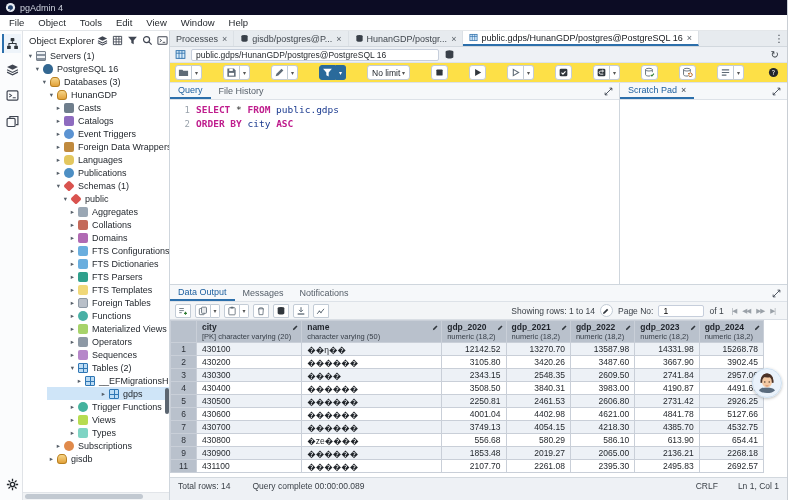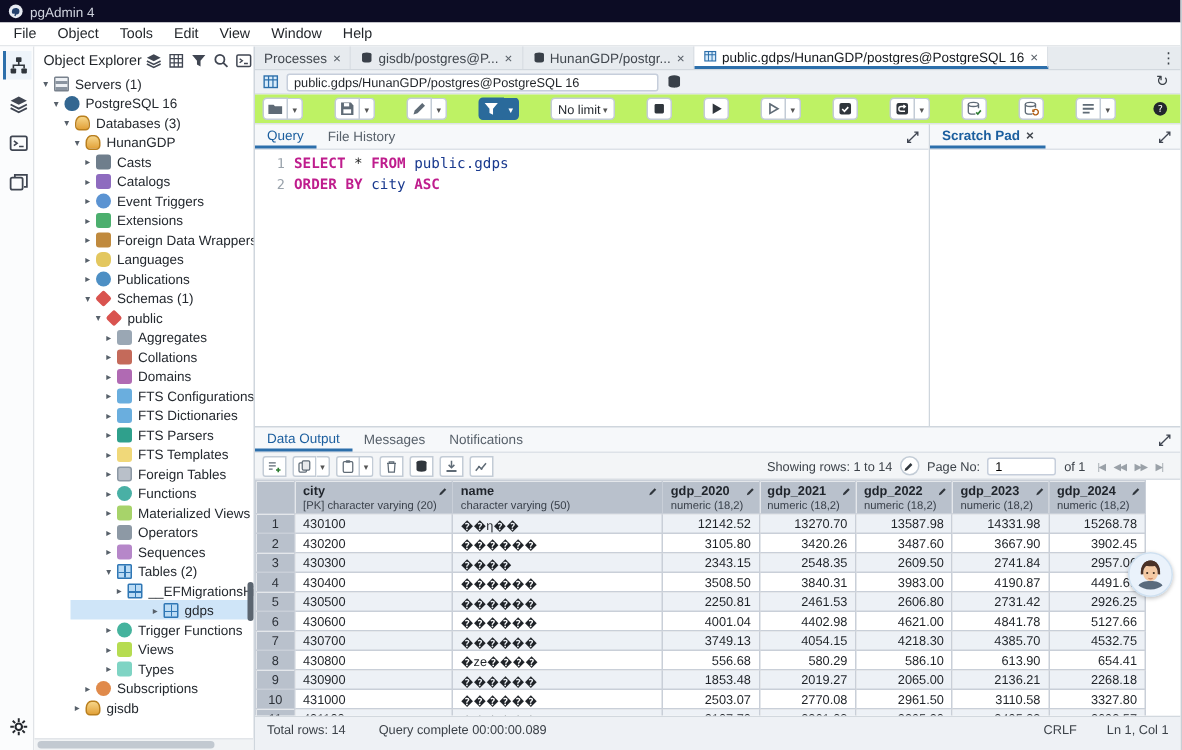--- a/index.html
+++ b/index.html
@@ -78,39 +78,39 @@
   .mtab .cl{ font-size:9px; color:#5a6169; margin-left:1px; }
   .mtab.active{ background:#fff; border-bottom:2px solid #2c6fab; color:#16191d; }
   .mtab svg{ width:9px; height:9px; }
   .mt-more{ margin-left:auto; width:16px; display:flex; align-items:center; justify-content:center; font-size:10px; color:#3b4148; }
   
   .connbar{ height:16px; background:#eef1f5; border-bottom:1px solid #dde2e8; display:flex; align-items:center; padding:0 5px; gap:5px; }
   .connbar svg{ width:11px; height:11px; }
   .conn-input{ width:248px; height:12px; background:#fff; border:1px solid #c6cedb; border-radius:2px; font-size:8.5px; font-family:"Liberation Sans",sans-serif; color:#1f2328; padding:0 4px; }
   .conn-refresh{ margin-left:auto; font-size:10px; color:#3b4148; line-height:10px; padding-right:3px; }
   
-  .qtoolbar{ height:20px; background:#bef264; border-bottom:1px solid #dde2e8; display:flex; align-items:center; padding:0 5px; gap:21px; }
+  .qtoolbar{ height:20px; background:#fde047; border-bottom:1px solid #dde2e8; display:flex; align-items:center; padding:0 5px; gap:21px; }
   .qgroup{ display:flex; }
   .qbtn{ height:15px; min-width:17px; background:#fff; border:1px solid #c3ccd6; display:flex; align-items:center; justify-content:center; padding:0 2px; }
   .qgroup .qbtn:not(:first-child){ border-left:none; }
   .qgroup .qbtn:first-child{ border-radius:3px 0 0 3px; }
   .qgroup .qbtn:last-child{ border-radius:0 3px 3px 0; }
   .qgroup .qbtn:only-child{ border-radius:3px; }
   .qbtn svg{ width:11px; height:11px; }
   .qbtn.caret{ min-width:10px; font-size:6px; color:#555; padding:0 1px; }
   .qbtn.blue{ background:#2a6a9b; border-color:#2a6a9b; }
   .qbtn.blue.caret{ color:#fff; }
   .qselect{ height:15px; width:58px; background:#fff; border:1px solid #c3ccd6; border-radius:3px; display:flex; align-items:center; justify-content:space-between; font-size:8.5px; color:#24292f; padding:0 4px; }
   .qselect .car{ font-size:6px; color:#555; }
   .qbtn.round{ border-radius:50%; border:none; background:transparent; }
   
   .editor-row{ height:201px; display:flex; min-height:0; }
   .pane{ display:flex; flex-direction:column; min-width:0; }
   .query-pane{ width:450px; border-right:1px solid #cfd6dd; }
-  .scratch-pane{ flex:1;font-weight:bold; }
+  .scratch-pane{ flex:1; }
   .pane-tabs{ height:17px; background:#f6f8fa; border-bottom:1px solid #dde2e8; display:flex; align-items:stretch; }
   .ptab{ display:flex; align-items:center; gap:4px; padding:0 8px; font-size:9px; color:#57606a; }
   .ptab.active{ color:#1b5e9e; border-bottom:2px solid #2c6fab; }
   .ptab .cl{ color:#41474e; }
   .pane-expand{ margin-left:auto; display:flex; align-items:center; padding:0 6px; }
   .pane-expand svg{ width:9px; height:9px; }
   .code{ flex:1; background:#fff; display:flex; font-family:"DejaVu Sans Mono", monospace; padding-top:3px; }
   .gutter{ width:26px; text-align:right; padding-right:6px; color:#9aa3ac; font-size:9px; line-height:14px; }
   .lines{ flex:1; font-size:9.5px; line-height:14px; white-space:pre; }
   .tok-kw{ color:#bf1d8d; font-weight:bold; }
@@ -275,25 +275,20 @@
           </div>
           <div class="tree-row" style="padding-left:31px">
             <span class="tw">▸</span>
             <span class="ti ti-catalogs"></span>
             <span>Catalogs</span>
           </div>
           <div class="tree-row" style="padding-left:31px">
             <span class="tw">▸</span>
             <span class="ti ti-event-triggers"></span>
             <span>Event Triggers</span>
-          </div>
-          <div class="tree-row" style="padding-left:31px">
-            <span class="tw">▸</span>
-            <span class="ti ti-extensions"></span>
-            <span>Extensions</span>
           </div>
           <div class="tree-row" style="padding-left:31px">
             <span class="tw">▸</span>
             <span class="ti ti-fdw"></span>
             <span>Foreign Data Wrappers</span>
           </div>
           <div class="tree-row" style="padding-left:31px">
             <span class="tw">▸</span>
             <span class="ti ti-languages"></span>
             <span>Languages</span>
@@ -872,30 +867,20 @@
                 <td class="rn">9</td>
                 <td class="">430900</td>
                 <td class="">������</td>
                 <td class="numcell">1853.48</td>
                 <td class="numcell">2019.27</td>
                 <td class="numcell">2065.00</td>
                 <td class="numcell">2136.21</td>
                 <td class="numcell">2268.18</td>
               </tr>
               <tr>
-                <td class="rn">10</td>
-                <td class="">431000</td>
-                <td class="">������</td>
-                <td class="numcell">2503.07</td>
-                <td class="numcell">2770.08</td>
-                <td class="numcell">2961.50</td>
-                <td class="numcell">3110.58</td>
-                <td class="numcell">3327.80</td>
-              </tr>
-              <tr>
                 <td class="rn">11</td>
                 <td class="">431100</td>
                 <td class="">������</td>
                 <td class="numcell">2107.70</td>
                 <td class="numcell">2261.08</td>
                 <td class="numcell">2395.30</td>
                 <td class="numcell">2495.83</td>
                 <td class="numcell">2692.57</td>
               </tr>
             </tbody>

